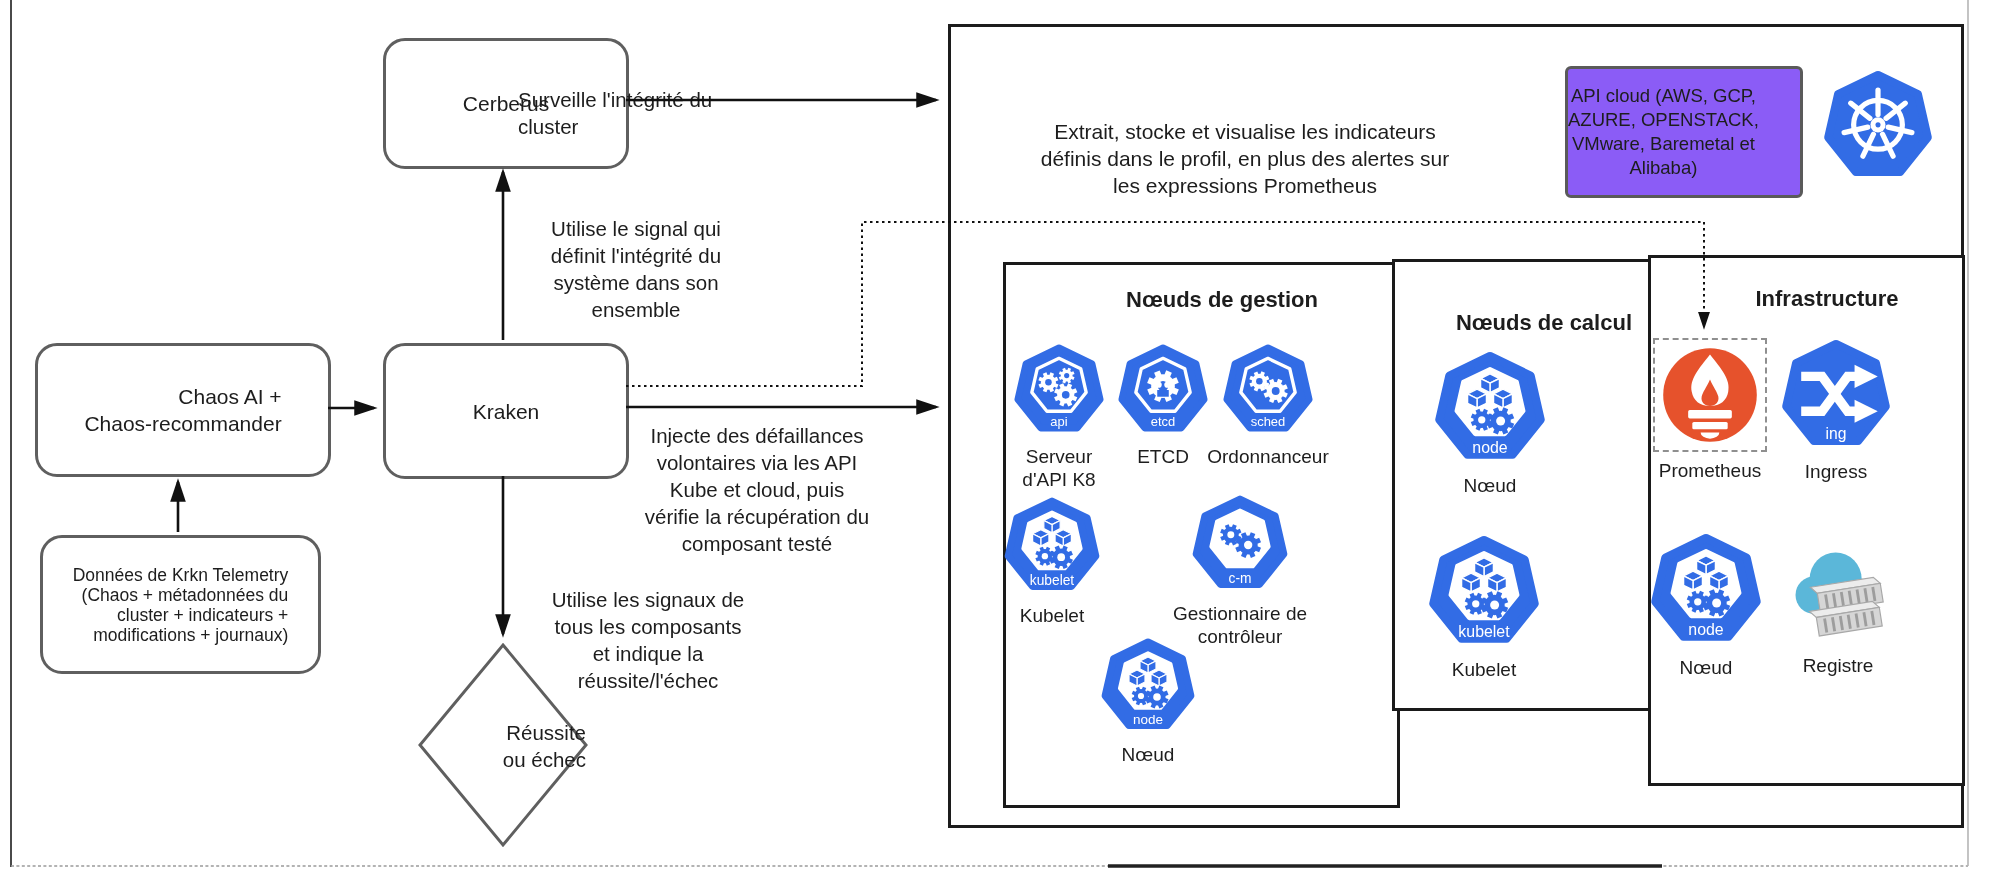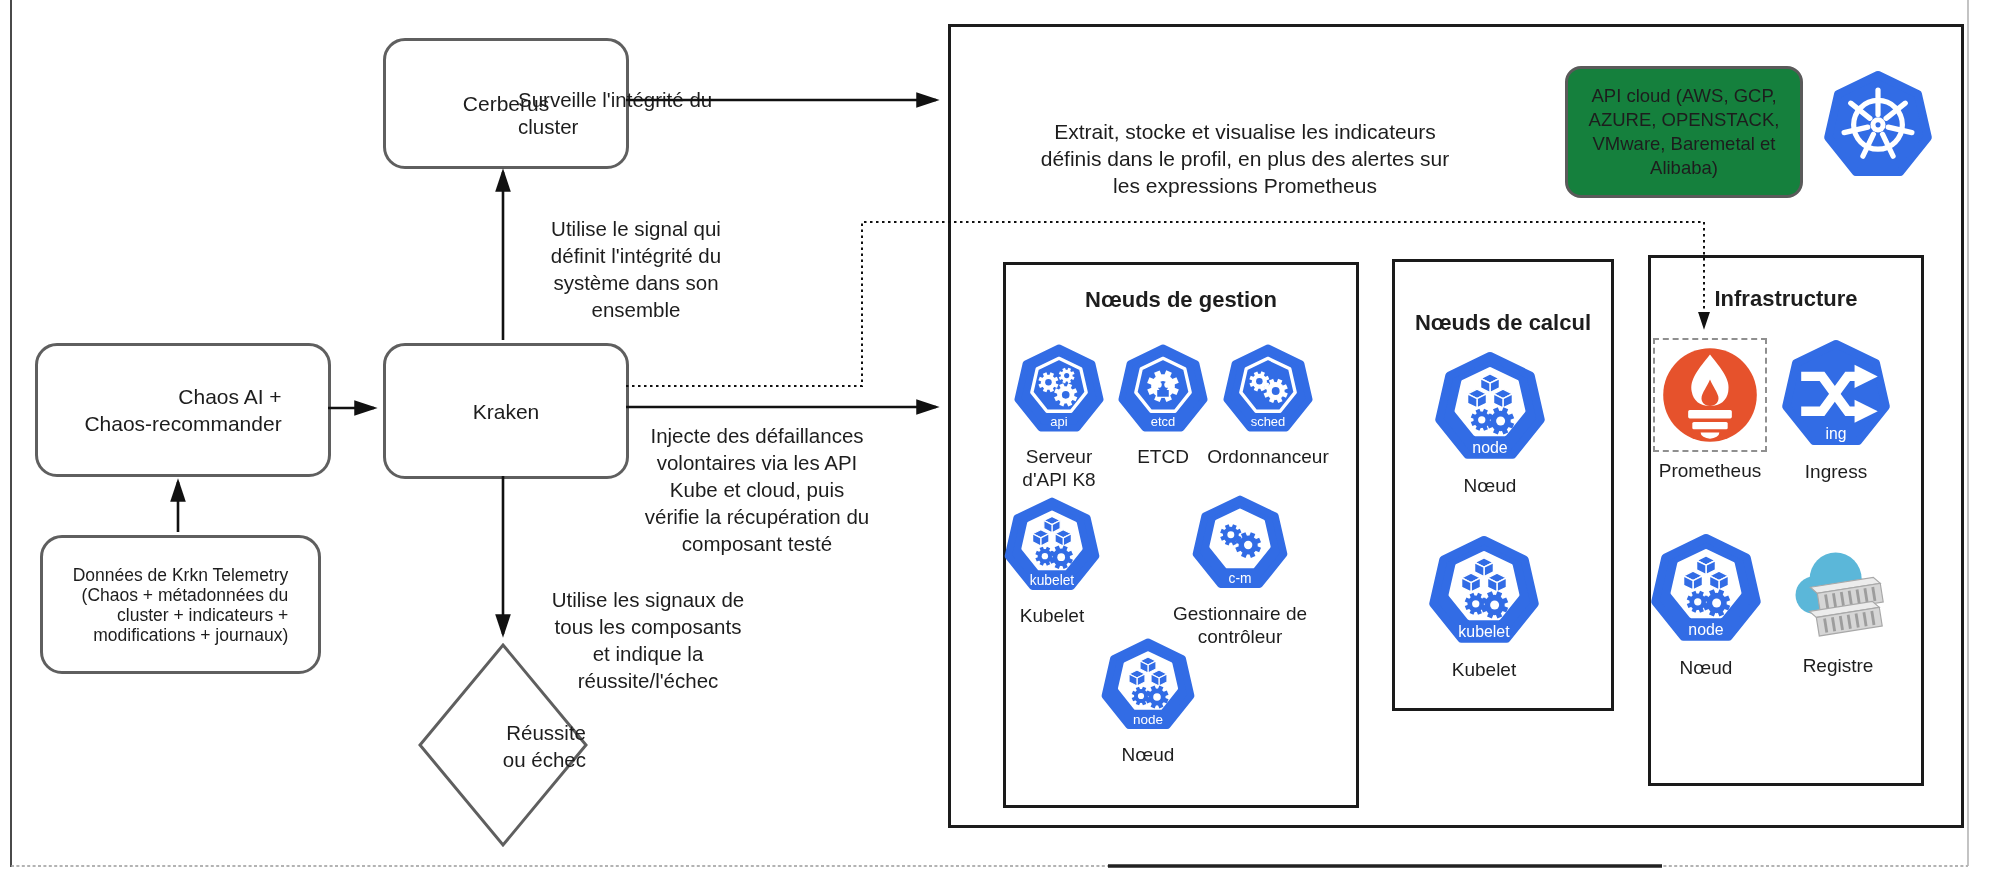--- a/index.html
+++ b/index.html
@@ -9,25 +9,25 @@
   .nodebox{position:absolute;background:#fff;border:3px solid #5f5f5f;border-radius:22px;
            display:flex;align-items:center;justify-content:center;text-align:right;
            font-size:21px;line-height:27px;white-space:pre-line;z-index:2;}
   .edge-label{position:absolute;font-size:20.5px;line-height:27px;white-space:pre-line;z-index:4;}
   .center{text-align:center;}
   #cluster-box{position:absolute;left:948px;top:24px;width:1010px;height:798px;
                border:3px solid #1c1c1c;z-index:1;}
   #cluster-desc{position:absolute;left:1010px;top:118px;width:470px;text-align:center;
                 font-size:21px;line-height:27px;white-space:pre-line;z-index:2;}
   #api-cloud-box{position:absolute;left:1565px;top:66px;width:232px;height:126px;
-                 border:3px solid #5a5a5a;border-radius:16px;background:#15803d;
-                 display:flex;align-items:center;justify-content:center;text-align:center;
+                 border:3px solid #5a5a5a;border-radius:6px;background:#8b5cf6;
+                 display:flex;align-items:center;text-align:center;
                  font-size:18.5px;line-height:24px;white-space:pre-line;z-index:2;}
   #k8s-logo{position:absolute;left:1820px;top:68px;width:116px;height:116px;z-index:2;}
-  .panel{position:absolute;border:3px solid #1a1a1a;background:#fff;z-index:2;}
+  .panel{position:absolute;border:3px solid #1a1a1a;background:#fff;z-index:2;padding-left:41px;}
   .panel-title{text-align:center;font-weight:bold;font-size:22px;}
   #panel-gestion{left:1003px;top:262px;width:350px;height:540px;}
   #panel-gestion .panel-title{margin-top:22px;}
   #panel-calcul{left:1392px;top:259px;width:216px;height:446px;}
   #panel-calcul .panel-title{margin-top:48px;}
   #panel-infra{left:1648px;top:255px;width:270px;height:525px;}
   #panel-infra .panel-title{margin-top:28px;}
   .k-item{position:absolute;width:180px;display:flex;flex-direction:column;align-items:center;z-index:3;}
   .icon-wrap{line-height:0;}
   .icon-wrap.selected{border:2px dashed #8f8f8f;padding:3px;background:#fff;}

